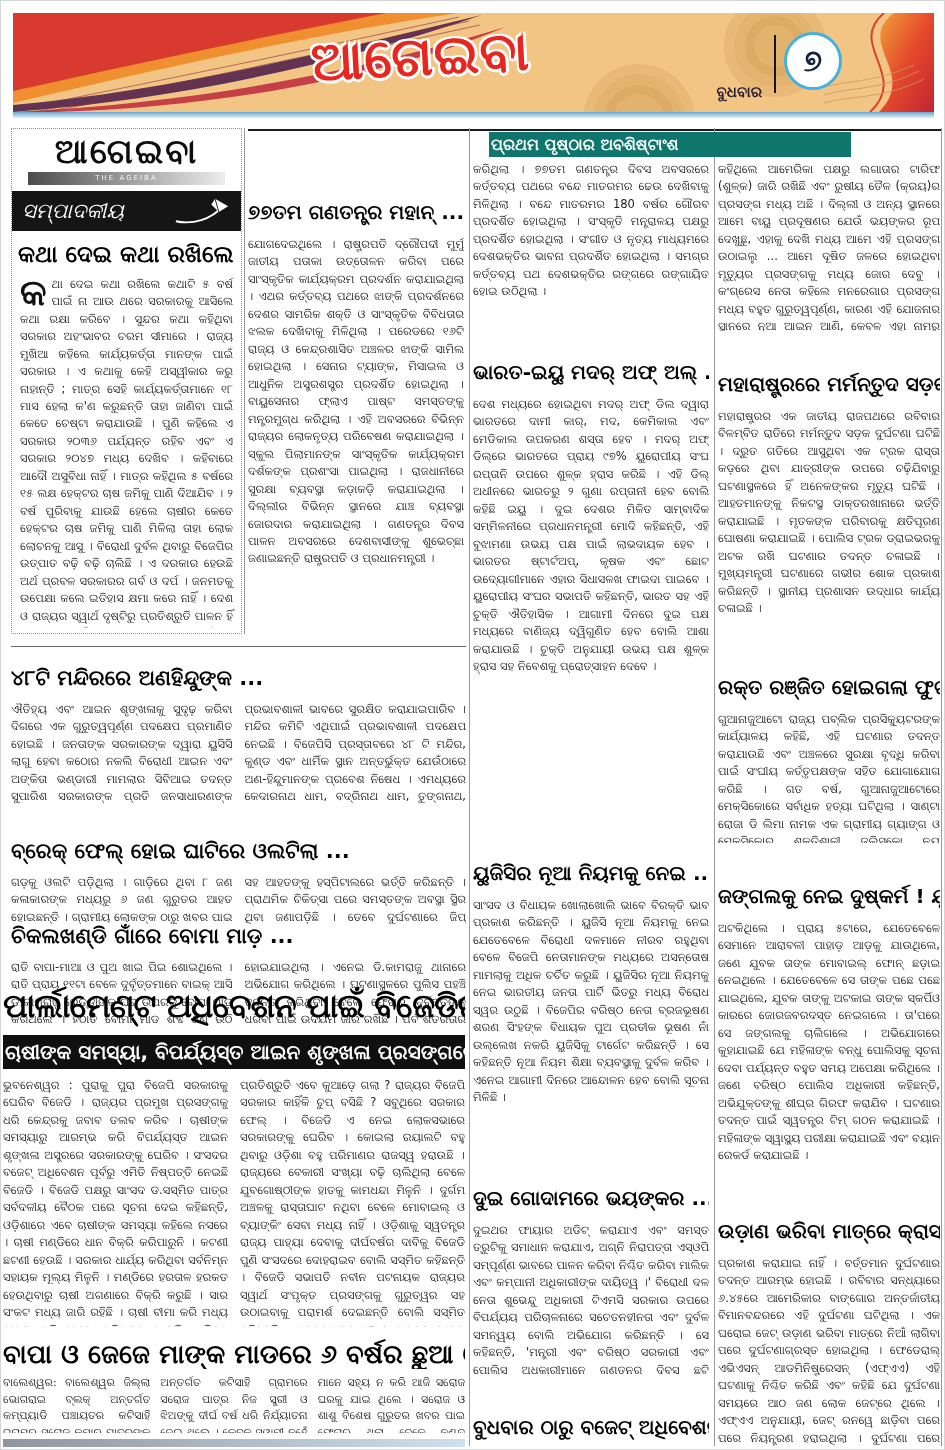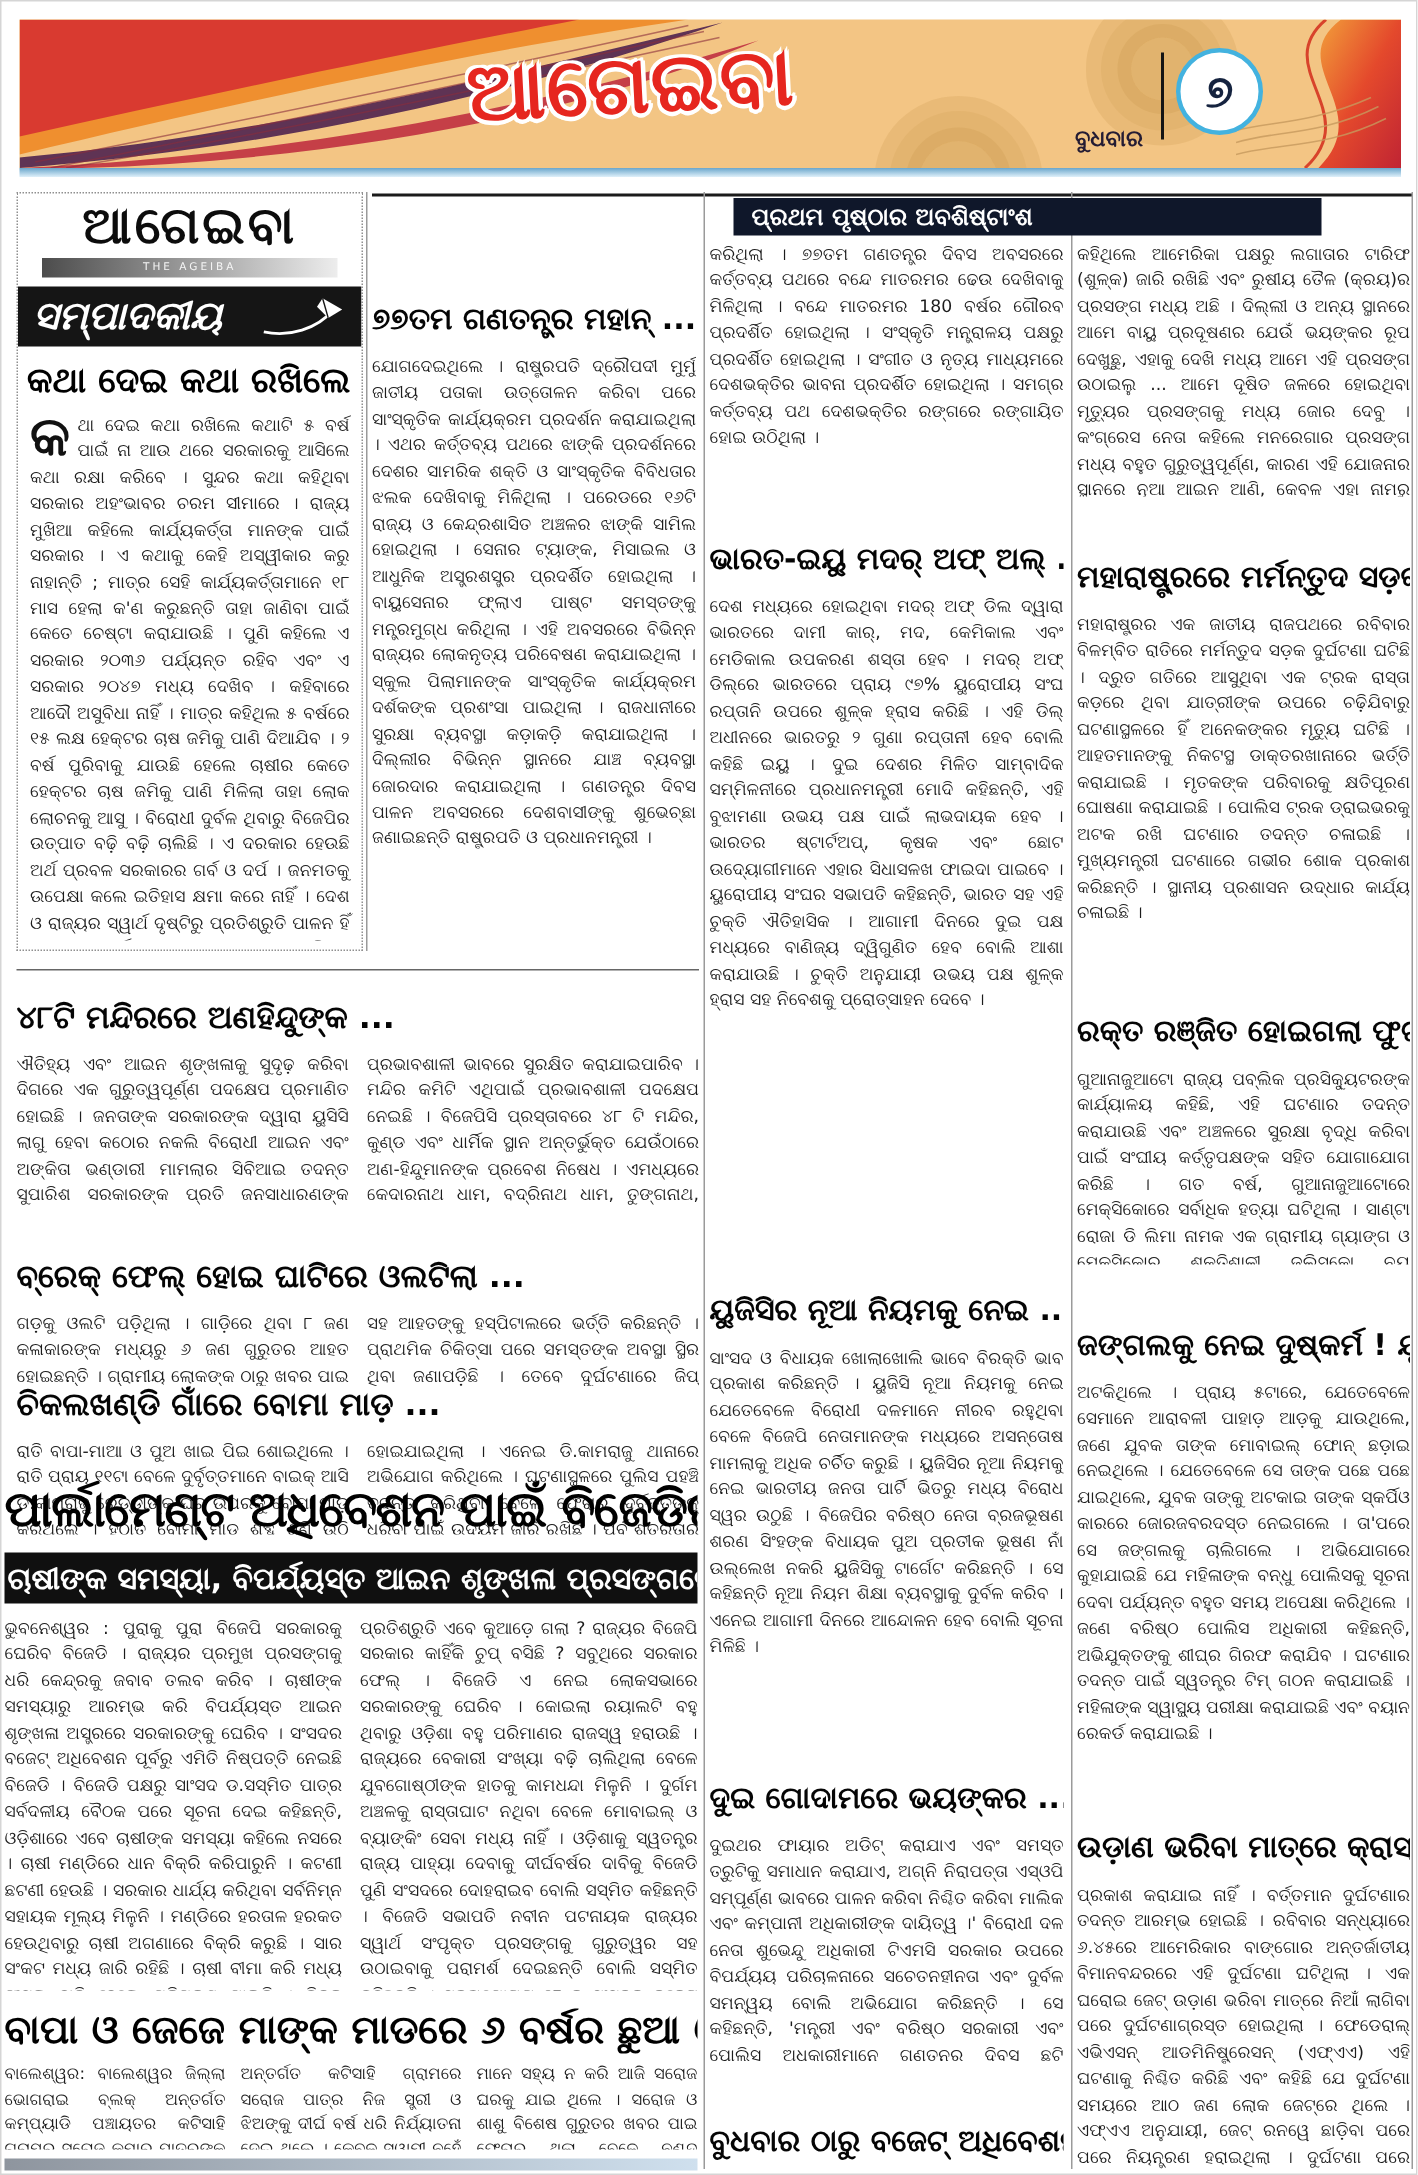--- a/index.html
+++ b/index.html
@@ -38,28 +38,28 @@
 
   
   .editorial{position:absolute;left:10px;top:127px;width:231px;height:506px;border:1px dotted #8f8f8f;
     box-sizing:border-box;background:#fff;overflow:hidden;}
   .ed-logo{padding:5px 6px 0;text-align:center;}
   .ed-logo-title{font-size:34px;font-weight:bold;color:#0c0c0c;letter-spacing:2px;line-height:1.05;}
   .ed-logo-bar{margin:2px 10px 6px;height:13px;background:linear-gradient(to right,#4c4c4c,#ededed);
     color:#f5f5f5;font-size:7px;letter-spacing:2px;display:flex;align-items:center;justify-content:center;}
   .ed-band{height:40px;background:#151515;color:#fff;display:flex;align-items:center;
     justify-content:space-between;padding:0 10px;}
-  .ed-band-label{font-size:26px;font-weight:bold;font-style:italic;}
+  .ed-band-label{font-size:21px;font-weight:normal;font-style:italic;}
   .ed-headline{font-size:23px;font-weight:bold;color:#000;padding:10px 6px 4px;white-space:nowrap;overflow:hidden;}
   .ed-body{padding:4px 8px 0;height:352px;}
   .drop-cap{float:left;font-size:36px;font-weight:bold;line-height:.85;padding:2px 5px 0 0;color:#111;}
 
   
-  .cont-banner{position:absolute;left:488px;top:131px;width:392px;height:25px;background:#0f172a;color:#fff;
-    font-size:16px;font-weight:bold;line-height:25px;padding-left:12px;box-sizing:border-box;overflow:hidden;white-space:nowrap;}
+  .cont-banner{position:absolute;left:488px;top:131px;width:362px;height:25px;background:#0f766e;color:#fff;
+    font-size:16px;font-weight:bold;line-height:25px;padding-left:2px;box-sizing:border-box;overflow:hidden;white-space:nowrap;}
 
   
   .colB{position:absolute;left:247px;top:158px;width:216px;height:476px;overflow:hidden;}
   .colC{position:absolute;left:472px;top:160px;width:236px;height:1290px;overflow:hidden;}
   .colD{position:absolute;left:717px;top:160px;width:222px;height:1290px;overflow:hidden;}
   .colB .art-title,.colC .art-title,.colD .art-title{font-size:20px;height:30px;margin-bottom:6px;}
 
   
   .sec48{position:absolute;left:10px;top:624px;width:455px;}
   .secBrake{position:absolute;left:10px;top:797px;width:455px;}

